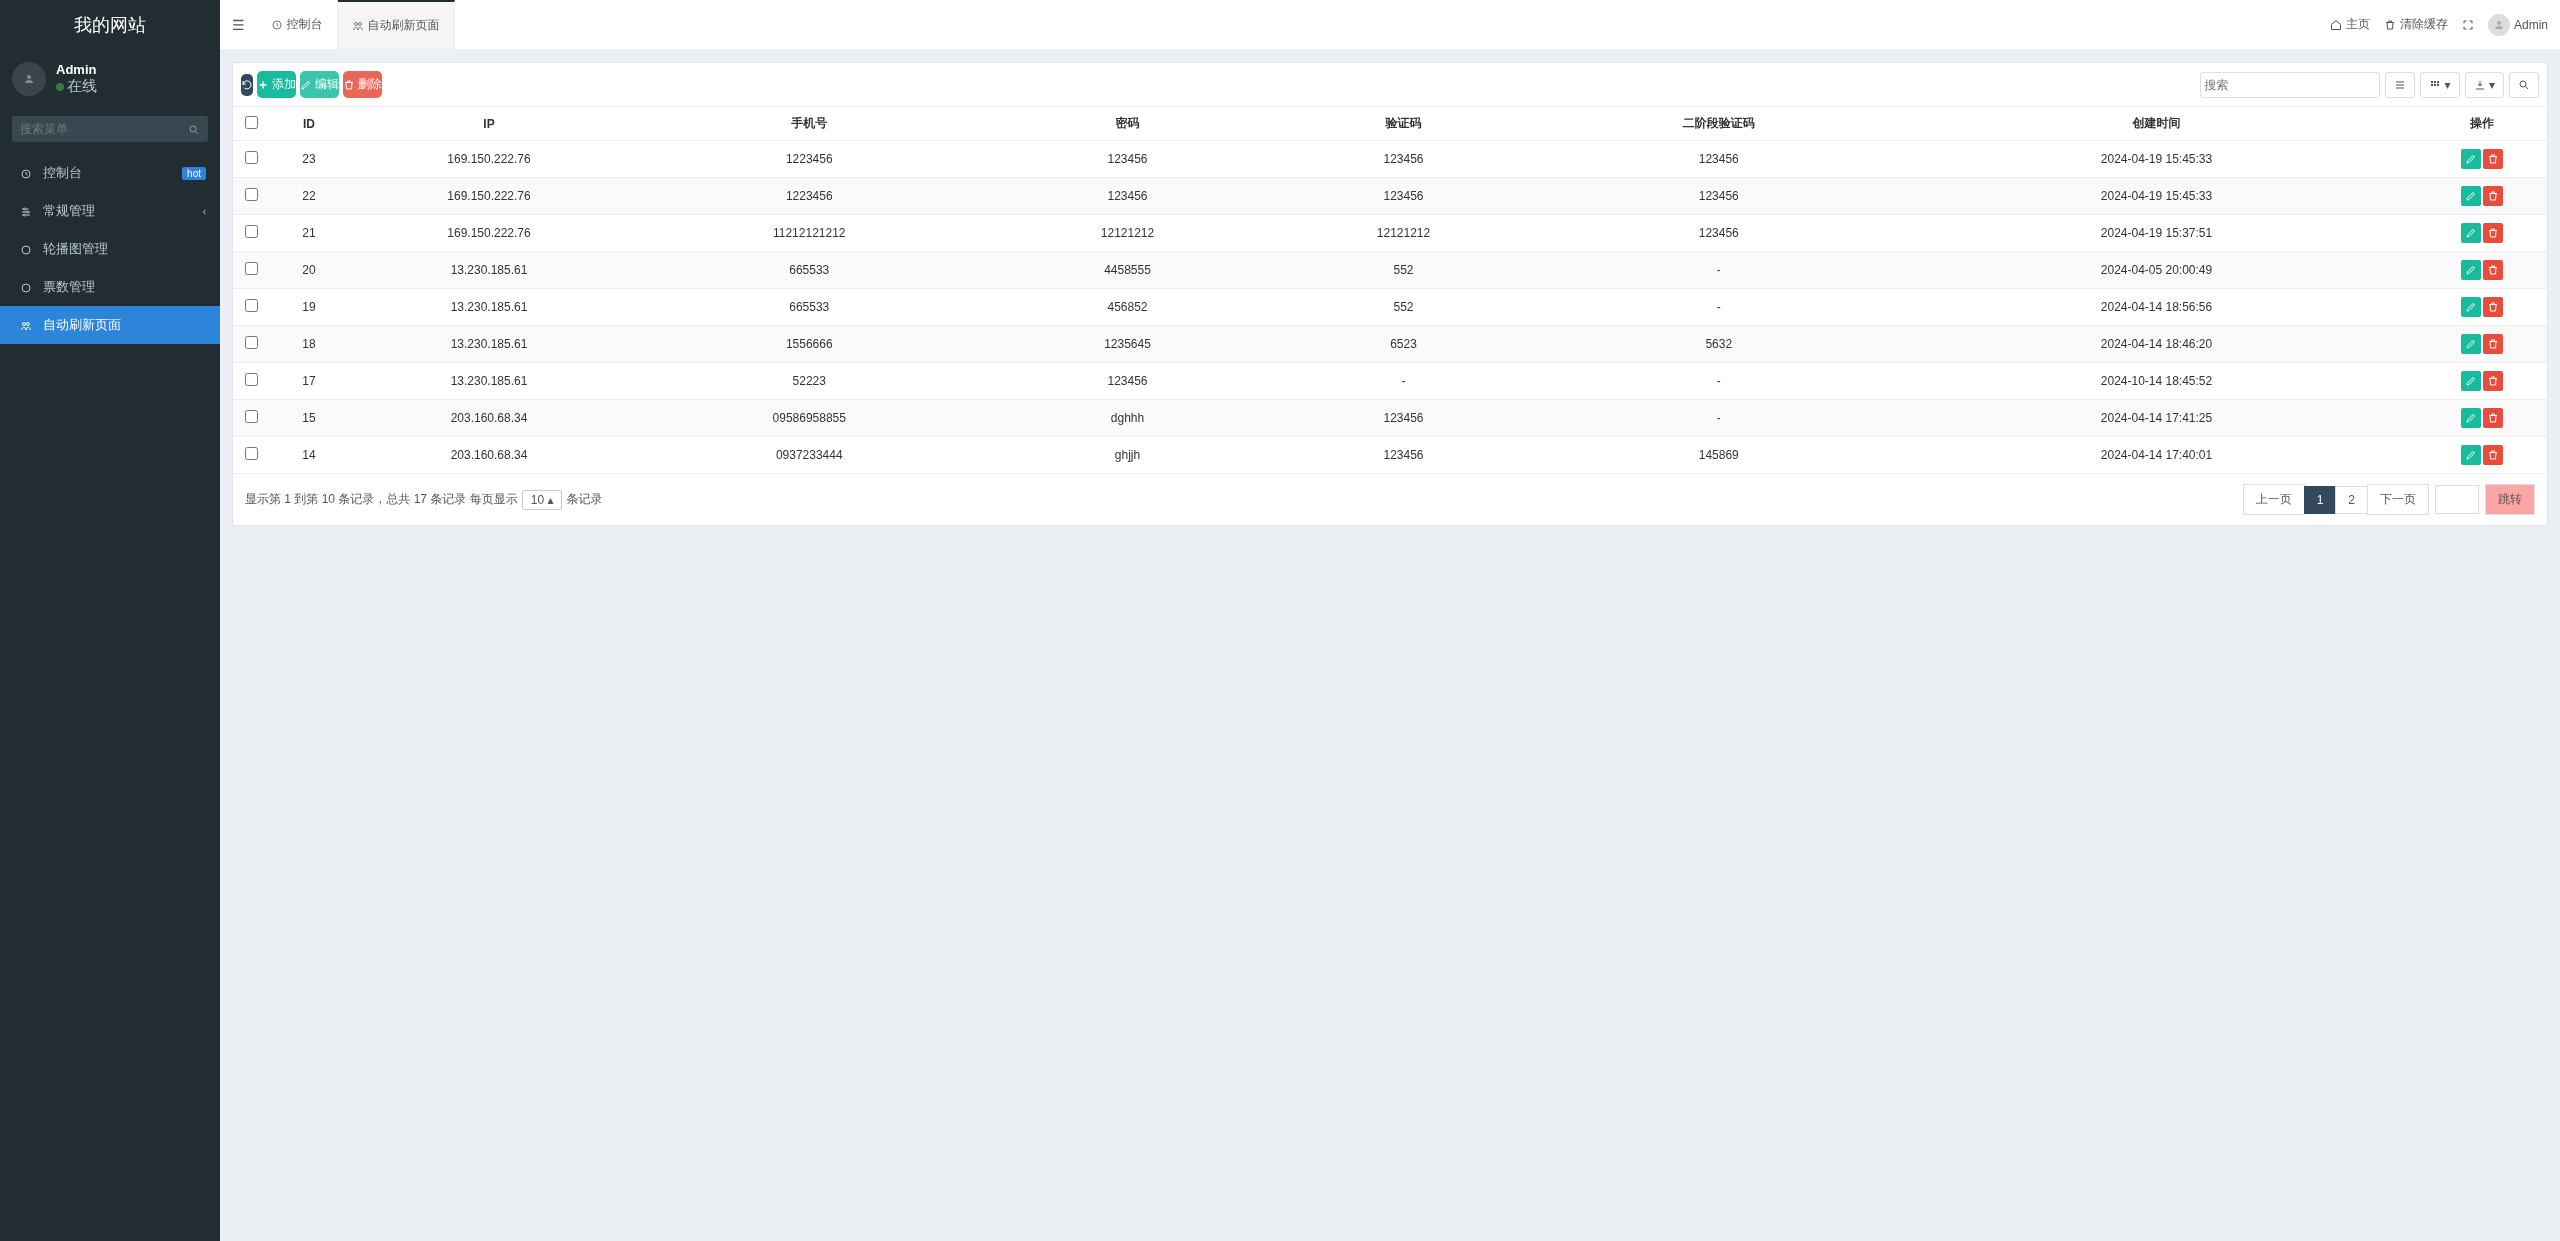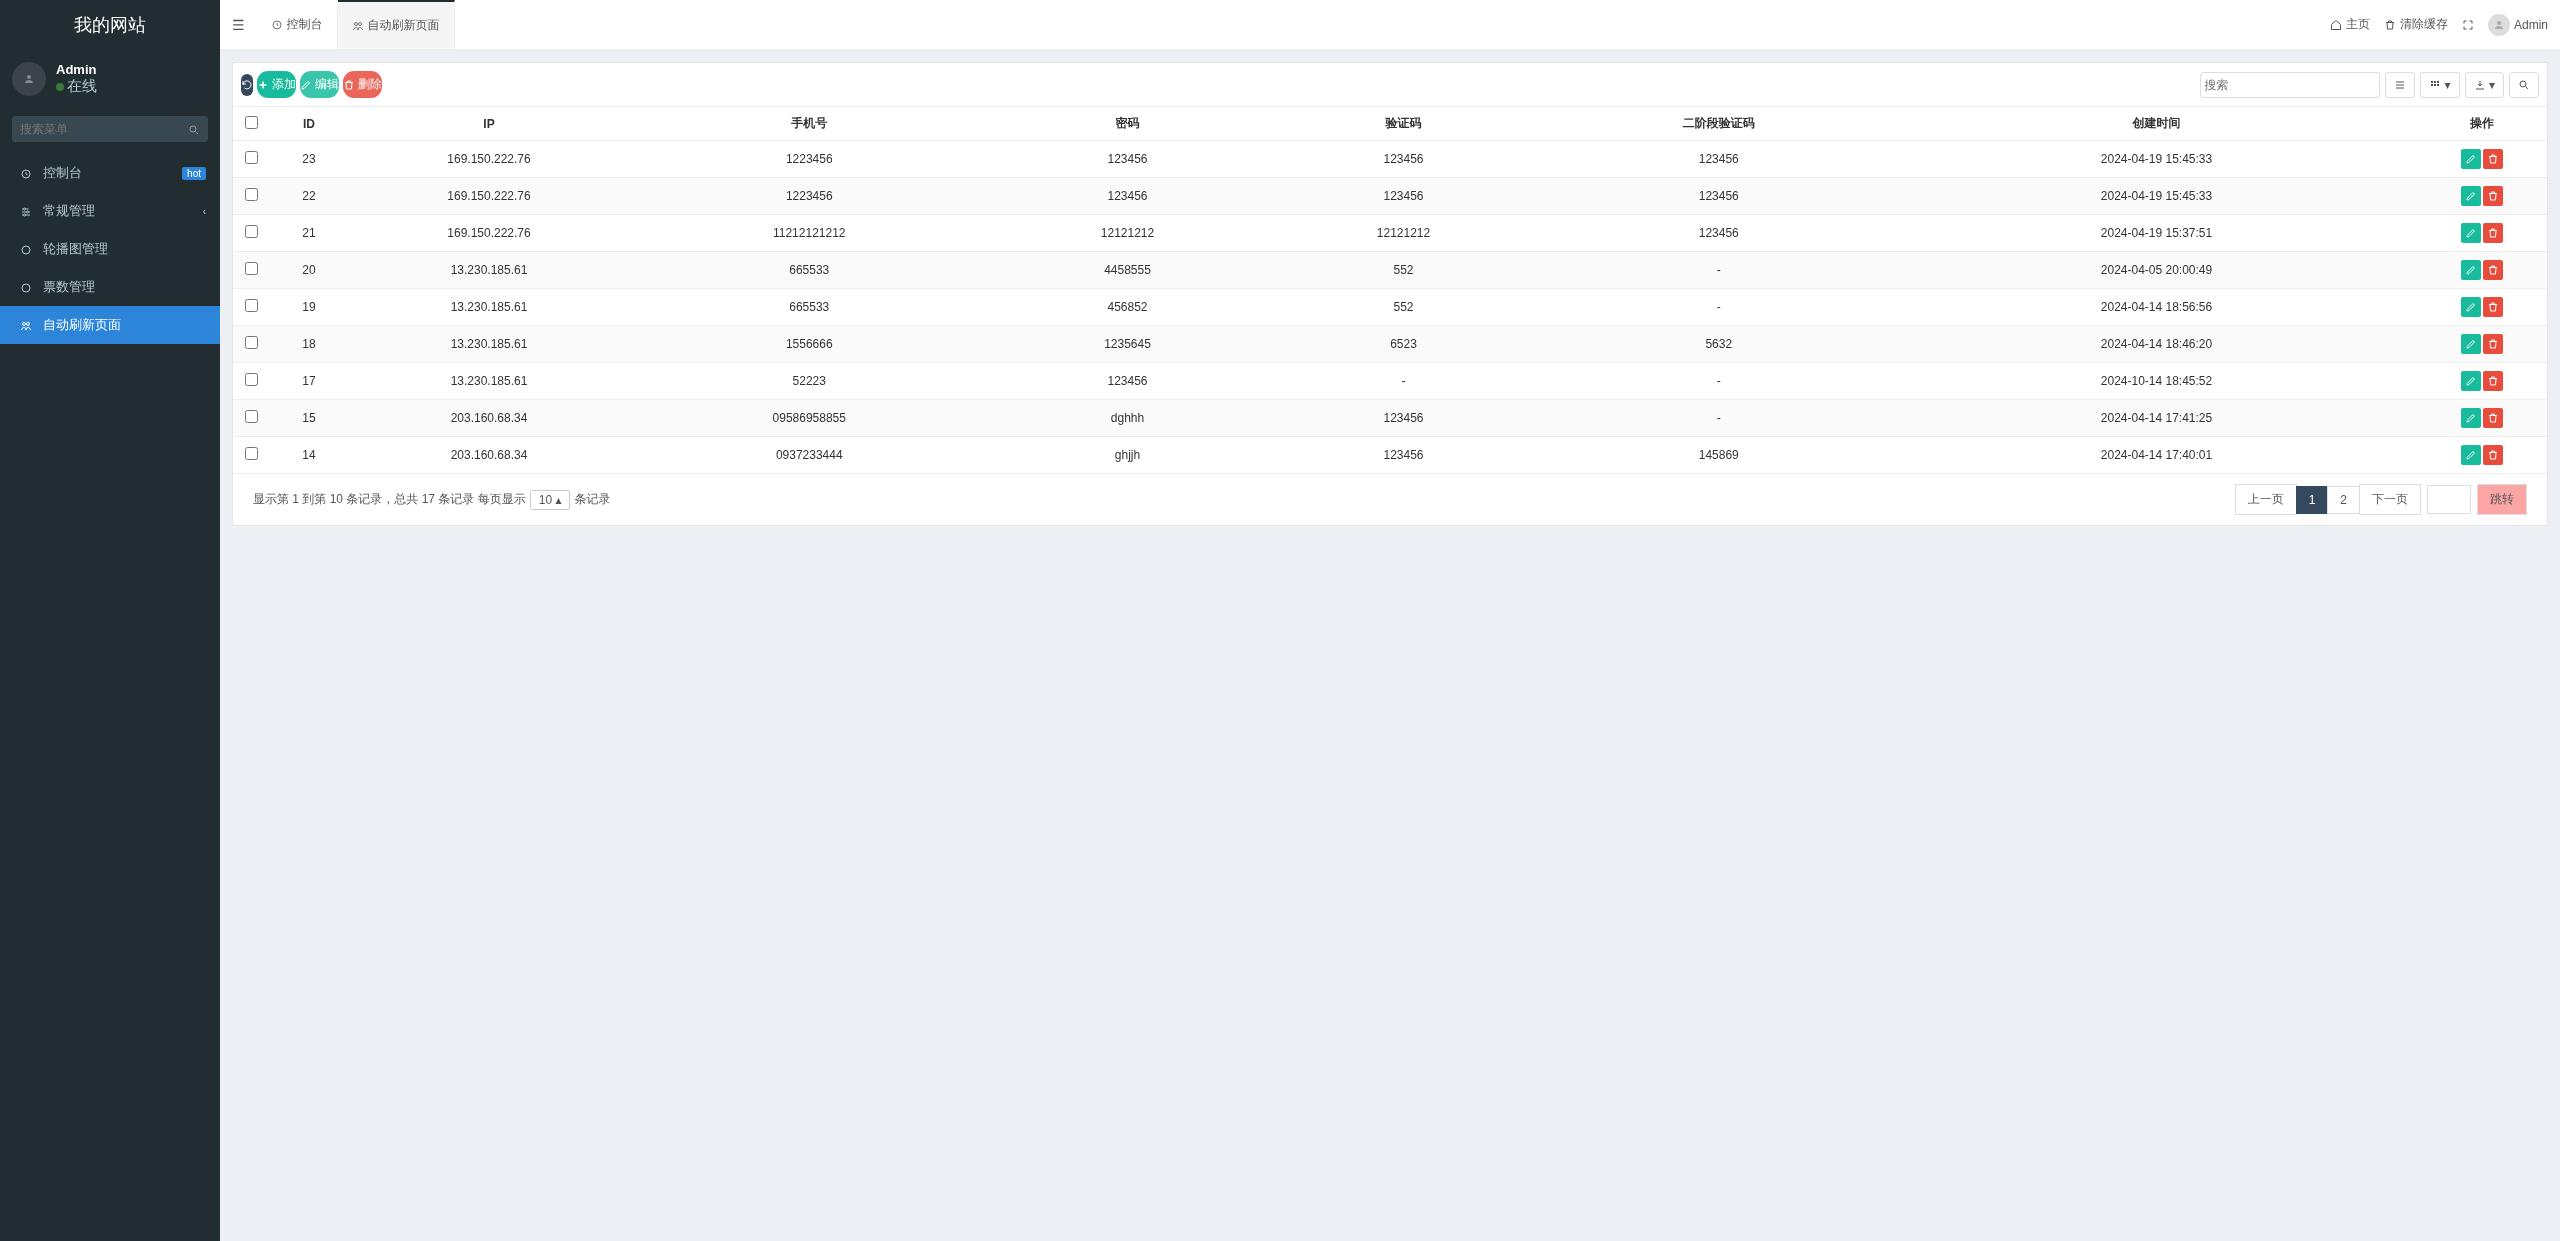--- a/index.html
+++ b/index.html
@@ -32,38 +32,38 @@
 .tabs{display:flex;align-items:center;height:100%}
 .tabs .tab{padding:0 14px;height:100%;display:flex;align-items:center;gap:4px;font-size:12px;color:#555;cursor:pointer;border-right:1px solid #eee}
 .tabs .tab.active{background:#f5f5f5;border-top:2px solid #222d32}
 .topbar-right{margin-left:auto;display:flex;align-items:center;gap:14px;color:#555}
 .topbar-right .item{cursor:pointer;display:flex;align-items:center;gap:4px;font-size:12px}
 .topbar-right .avatar{width:22px;height:22px;border-radius:50%;background:#ddd;display:inline-flex;align-items:center;justify-content:center}
 
 .content{padding:12px}
 .panel{background:#fff;border:1px solid #e4e4e4;border-radius:2px}
 .toolbar{display:flex;align-items:center;padding:8px;border-bottom:1px solid #eee}
-.btn{display:inline-flex;align-items:center;gap:3px;padding:5px 0;border:none;border-radius:11px;font-size:12px;cursor:pointer;color:#fff;margin-right:4px}
+.btn{display:inline-flex;align-items:center;gap:3px;padding:5px 0;border:none;border-radius:5px;font-size:12px;cursor:pointer;color:#fff;margin-right:4px}
 .btn-dark{background:#34495e}
 .btn-success{background:#18bc9c}
 .btn-edit{background:#1abc9c;opacity:.85}
 .btn-del{background:#e74c3c;opacity:.85}
 .toolbar-right{margin-left:auto;display:flex;gap:5px;align-items:center}
 .toolbar-right input.search{border:1px solid #ddd;padding:5px 3px;font-size:12px;width:180px;border-radius:3px}
 .icon-btn{border:1px solid #ddd;background:#fff;padding:5px 8px;border-radius:3px;cursor:pointer;font-size:12px;color:#555}
 
 table.data{width:100%;border-collapse:collapse;font-size:12px}
 table.data th,table.data td{padding:8px 6px;text-align:center;border-bottom:1px solid #eee}
 table.data th{font-weight:700;color:#333;background:#fff}
 table.data tbody tr:nth-child(even){background:#fafafa}
 .act-btn{display:inline-flex;align-items:center;justify-content:center;width:20px;height:20px;border-radius:2px;color:#fff;cursor:pointer;margin:0 1px;font-size:10px}
 .act-edit{background:#18bc9c}
 .act-del{background:#e74c3c}
 
-.pager{display:flex;align-items:center;padding:10px 20px;font-size:12px;color:#555;flex-wrap:wrap}
+.pager{display:flex;align-items:center;padding:10px 12px;font-size:12px;color:#555;flex-wrap:wrap}
 .pager .per-sel{border:1px solid #ccc;padding:2px 8px;margin:0 4px;border-radius:2px;cursor:pointer;display:inline-block}
 .pager-right{margin-left:auto;display:flex;align-items:center;gap:0}
 .page-link{border:1px solid #ddd;padding:6px 12px;cursor:pointer;margin-left:-1px;background:#fff}
 .page-link.active{background:#34495e;color:#fff;border-color:#34495e}
 .page-input{border:1px solid #ddd;padding:6px 4px;width:44px;margin:0 6px}
 .page-jump{border:1px solid #ddd;padding:6px 12px;cursor:pointer;background:#fca5a5}
 
 
 svg{width:12px;height:12px;vertical-align:middle}
 .col-check{width:36px}

